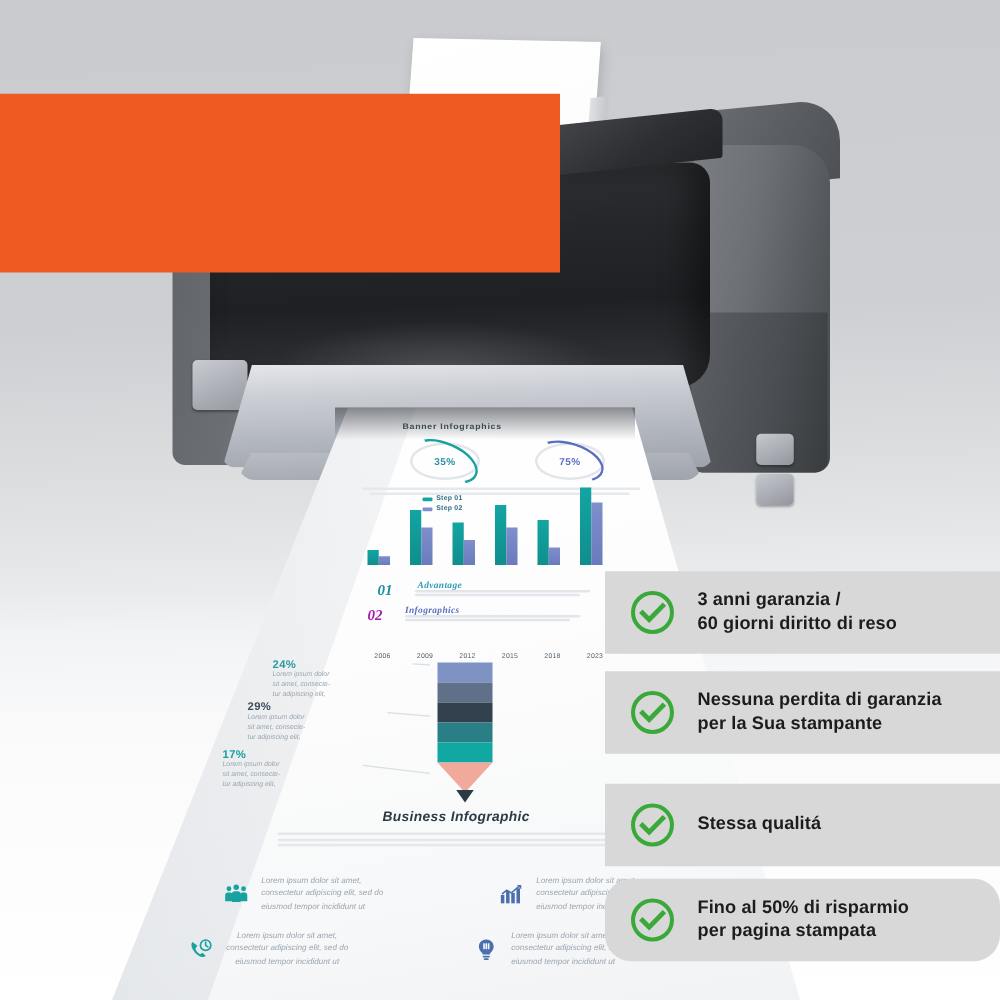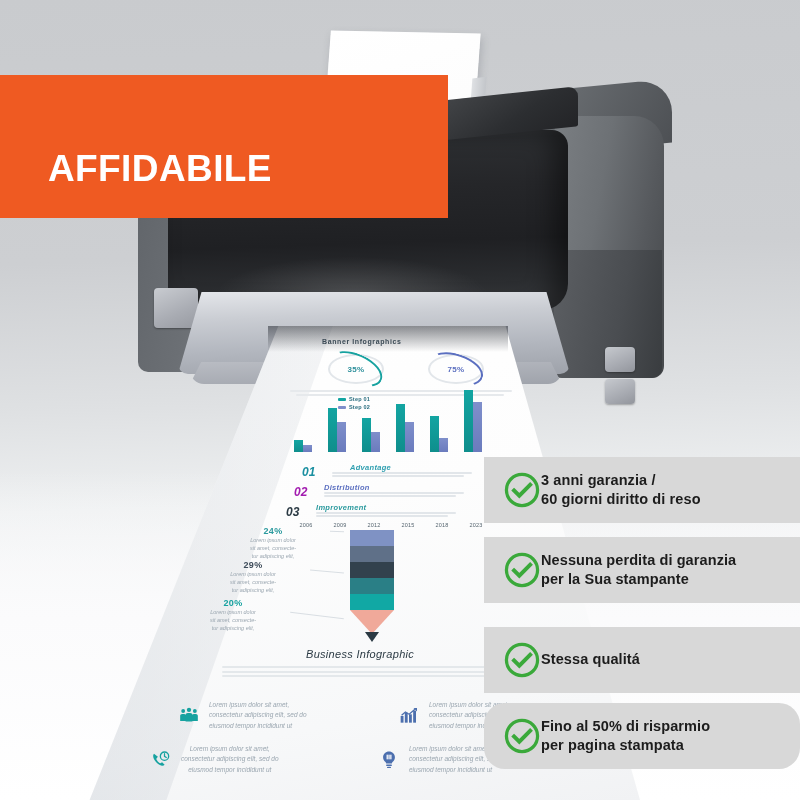--- a/index.html
+++ b/index.html
@@ -168,46 +168,46 @@
   .bar-grp { position:absolute; bottom:0; width:24px; }
   .bar { position:absolute; bottom:0; width:9px; }
   .bar.a { left:0; background:linear-gradient(180deg,#13a5a2,#0f8e8c); }
   .bar.b { left:9px; background:linear-gradient(180deg,#7f8fcb,#6a7bbd); }
   .bar-lbl {
     position:absolute; top:70px; font-size:5.5px; color:#55646f; letter-spacing:.2px;
     width:26px; text-align:center; left:-1px;
   }
 
   .steps { position:absolute; left:286px; top:136px; width:230px; }
-  .step-row { position:relative; height:20px; }
+  .step-row { position:relative; height:20px;font-family:Liberation Serif, serif; }
   .step-num {
     position:absolute; font-size:12px; font-weight:bold; font-style:italic;
   }
   .step-head { position:absolute; font-size:7.5px; font-weight:bold; font-style:italic; letter-spacing:.3px; }
   .step-lines { position:absolute; width:140px; }
   .step-lines i { display:block; height:1.5px; background:#e2e6ea; margin-bottom:1.5px; border-radius:1px; }
 
   .funnel { position:absolute; left:350px; top:204px; width:44px; }
   .fseg { width:44px; height:16px; }
   .ftip {
     width:0; height:0; border-left:22px solid transparent; border-right:22px solid transparent;
     border-top:24px solid #f0a99a;
   }
   .fpoint {
     width:0; height:0; border-left:7px solid transparent; border-right:7px solid transparent;
     border-top:10px solid #2b3a44; margin-left:15px; margin-top:-2px;
   }
 
-  .pct-block { position:absolute; text-align:center; width:110px; }
+  .pct-block { position:absolute; text-align:left; width:110px; }
   .pct-block .pv { font-size:9px; font-weight:bold; letter-spacing:.3px; }
   .pct-block .pt { font-size:5.5px; color:#9aa6b0; line-height:1.45; margin-top:1px; font-style:italic; }
   .leader { position:absolute; height:1px; background:#d9dee3; }
 
   .biz-title {
-    position:absolute; left:306px; top:322px; font-size:11px; font-weight:normal;
+    position:absolute; left:306px; top:322px; font-size:11px; font-weight:bold;
     font-style:italic; letter-spacing:.3px; color:#2b3a44;
   }
   .biz-para { position:absolute; left:222px; top:340px; width:300px; }
   .biz-para i { display:block; height:2px; background:#e4e8eb; margin-bottom:2.5px; border-radius:1px; }
 
   .ftr-item { position:absolute; display:flex; align-items:center; gap:9px; }
   .ftr-txt { font-size:6.5px; color:#9aa6b0; line-height:1.6; font-style:italic; }
   .ftr-ico { width:22px; height:20px; flex:0 0 22px; }
 
   
@@ -229,21 +229,21 @@
   }
   .feat.f1 { top:457px; }
   .feat.f2 { top:537px; }
   .feat.f3 { top:627px; }
   .feat.f4 { top:703px;border-radius:21px; }
 
   .check {
     flex:0 0 38px; width:38px; height:38px; margin-left:19px;
   }
   .feat-label {
-    font-size:14.5px; font-weight:bold; line-height:1.32;
+    margin-left:17px; font-size:14.5px; font-weight:bold; line-height:1.32;
     color:#1c1c1c; letter-spacing:.1px; white-space:pre-line;
   }
 </style>
 </head>
 <body>
 
 <div id="stage">
 
   <div class="bg-grey"></div>
   <div class="bg-floor"></div>
@@ -326,38 +326,30 @@
         <div class="bar-grp" style="left: 170px;">
           <div class="bar a" style="height: 62px;"></div>
           <div class="bar b" style="height: 50px;"></div>
           <div class="bar-lbl">2023</div>
         </div>
       </div>
 
     <div class="steps" id="steplist">
         <div class="step-row">
           <span class="step-num" style="left:16px;top:3px;color:#1a8fa0">01</span>
-          <span class="step-head" style="left:64px;top:1px;color:#2f9fb0">Advantage</span>
+          <span class="step-head" style="left:48px;top:1px;color:#2f9fb0">Advantage</span>
           <span class="step-lines" style="left:46px;top:10px">
             <i style="width:100%"></i>
             <i style="width:94%"></i>
           </span>
         </div>
         <div class="step-row">
           <span class="step-num" style="left:8px;top:3px;color:#a21caf">02</span>
-          <span class="step-head" style="left:38px;top:1px;color:#5b6fc0">Distribution</span>
+          <span class="step-head" style="left:38px;top:1px;color:#5b6fc0">Infographics</span>
           <span class="step-lines" style="left:38px;top:10px">
-            <i style="width:100%"></i>
-            <i style="width:94%"></i>
-          </span>
-        </div>
-        <div class="step-row">
-          <span class="step-num" style="left:0px;top:3px;color:#2b3a44">03</span>
-          <span class="step-head" style="left:30px;top:1px;color:#2b9a9e">Improvement</span>
-          <span class="step-lines" style="left:30px;top:10px">
             <i style="width:100%"></i>
             <i style="width:94%"></i>
           </span>
         </div>
       </div>
 
     <div class="funnel">
       <div class="fseg" style="background:#7f92c4"></div>
       <div class="fseg" style="background:#5f7088"></div>
       <div class="fseg" style="background:#32414d"></div>
@@ -376,21 +368,21 @@
         </div>
         <div class="leader" style="left: 330px; top: 205px; width: 14px; transform: rotate(3deg);"></div>
         <div class="pct-block" style="left: 198px; top: 234px;">
           <div class="pv" style="color:#3e4c5a">29%</div>
           <div class="pt" style="white-space:pre-line">Lorem ipsum dolor
 sit amet, consecte-
 tur adipiscing elit,</div>
         </div>
         <div class="leader" style="left: 310px; top: 245px; width: 34px; transform: rotate(5deg);"></div>
         <div class="pct-block" style="left: 178px; top: 272px;">
-          <div class="pv" style="color:#17a2a0">20%</div>
+          <div class="pv" style="color:#17a2a0">17%</div>
           <div class="pt" style="white-space:pre-line">Lorem ipsum dolor
 sit amet, consecte-
 tur adipiscing elit,</div>
         </div>
         <div class="leader" style="left: 290px; top: 289px; width: 54px; transform: rotate(7deg);"></div>
       </div>
 
     <div class="biz-title">Business Infographic</div>
     <div class="biz-para">
       <i style="width:100%"></i>
@@ -458,21 +450,20 @@
       </svg>
       <div class="ftr-txt" style="white-space:pre-line">Lorem ipsum dolor sit amet,
 consectetur adipiscing elit, sed do
 eiusmod tempor incididunt ut</div>
     </div>
   </div>
 
   <div class="banner">
     <h1>
       <br>
-      <span>AFFIDABILE</span>
     </h1>
   </div>
 
   <div class="feat f1">
     <svg class="check" viewBox="0 0 40 40">
       <circle cx="20" cy="20" r="16.4" fill="none" stroke="#3aa93a" stroke-width="3.4"></circle>
       <path d="M11.6 20.4l5.6 5.6 11.4-11.6" fill="none" stroke="#3aa93a" stroke-width="4.1" stroke-linecap="square"></path>
     </svg>
     <div class="feat-label">3 anni garanzia /
 60 giorni diritto di reso</div>

